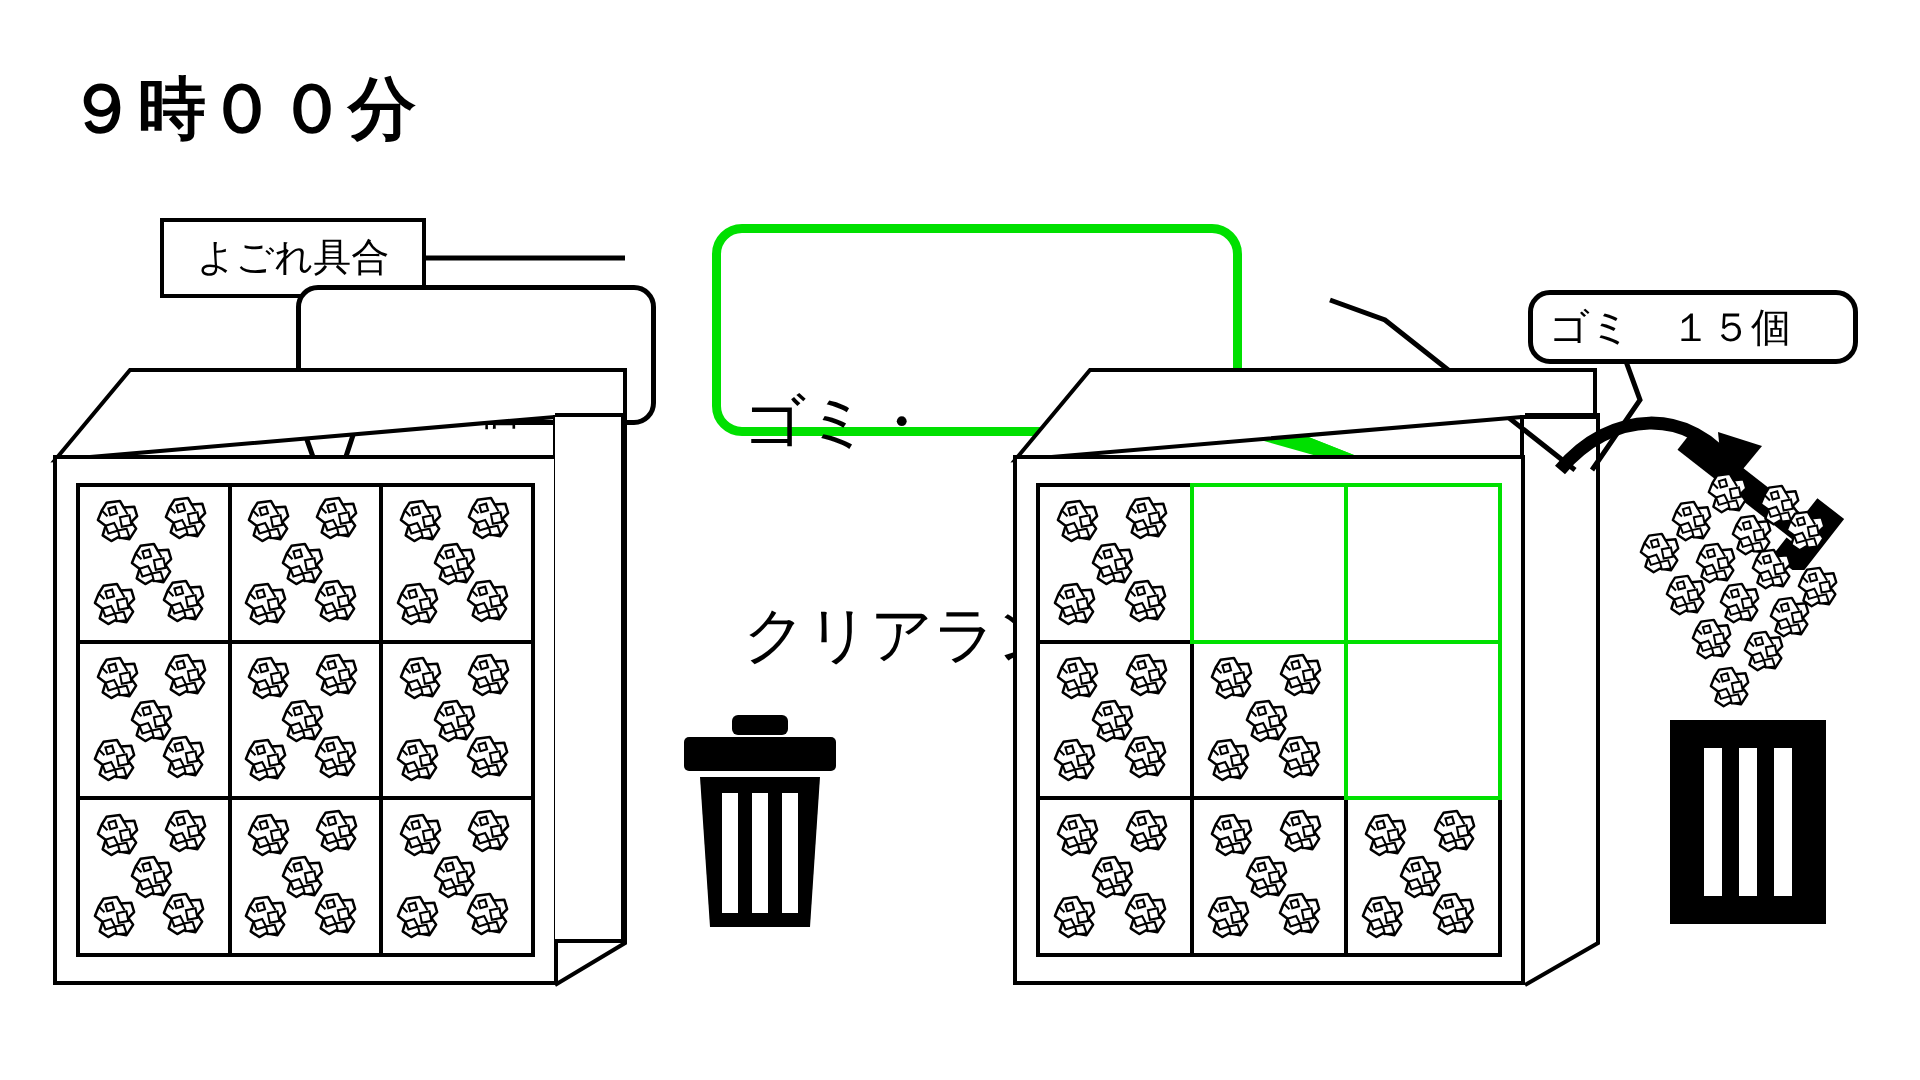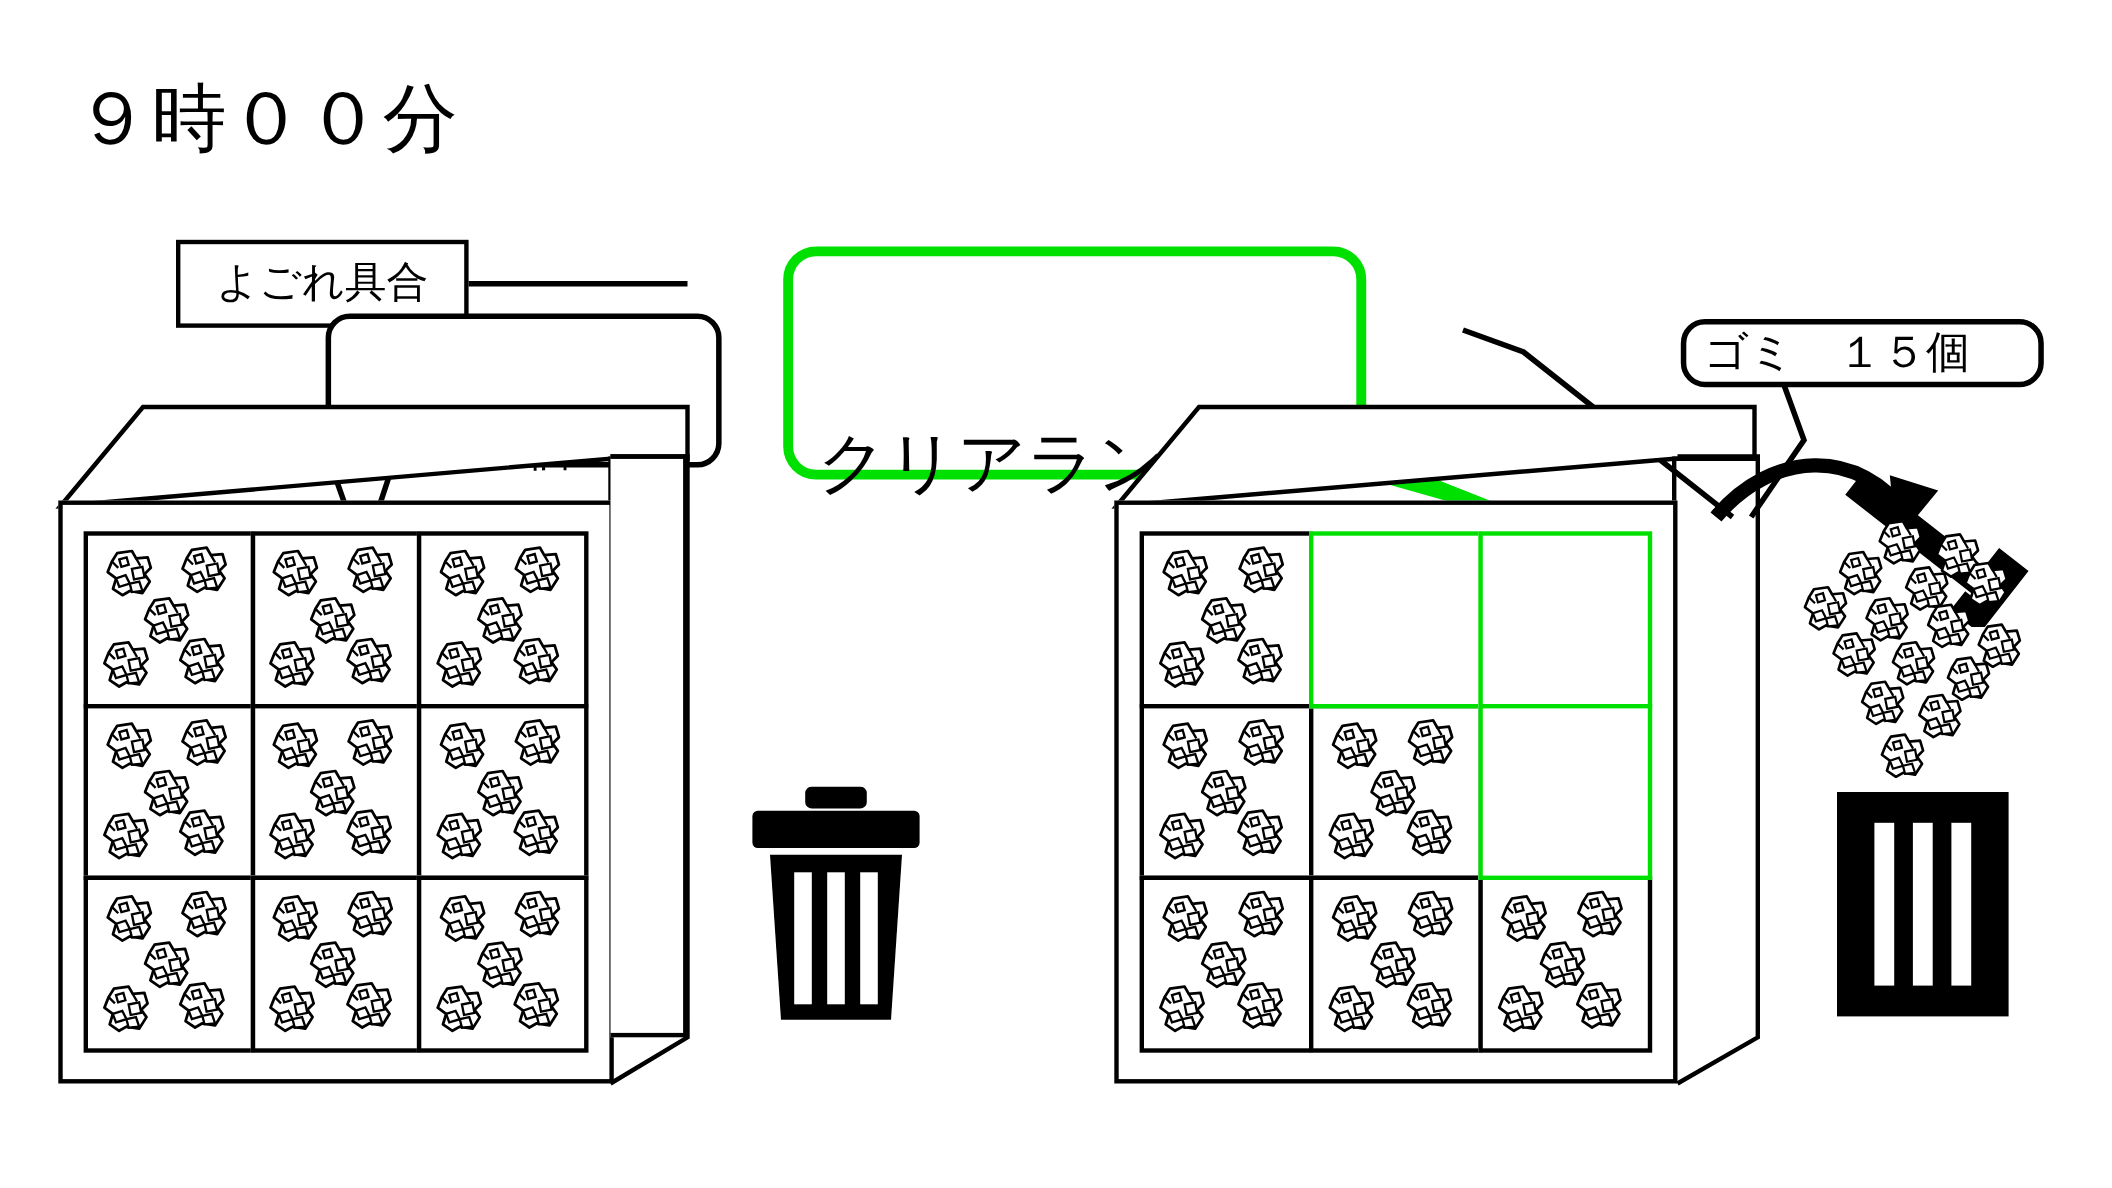--- a/index.html
+++ b/index.html
@@ -22,21 +22,21 @@
     height: 1080px;
   }
   .abs { position: absolute; }
 
   
   .time-title {
     position: absolute;
     font-size: 68px;
     letter-spacing: 2px;
     white-space: nowrap;
-    font-weight: 400;
+    font-weight: 700;
     line-height: 1;
   }
   #title-left  { left: 68px;  top: 74px; }
   #title-right { left: 1032px; top: 74px; }
 
   
   .label-box {
     position: absolute;
     border: 4px solid #000;
     background: #fff;
@@ -684,35 +684,36 @@
       <rect x="122" y="78" width="16" height="120" fill="#fff"></rect>
     </svg>
   </div>
 
   <svg class="overlay">
     <polygon points="1190,420 1215,400 1455,495" fill="#00e000"></polygon>
     <polygon points="1215,400 1238,428 1455,495" fill="#00e000"></polygon>
   </svg>
 
   <div class="bubble green" style="left:712px; top:224px; width:530px; height:212px;">
+    <span class="ln">ゴミ・</span>
     <span class="ln">クリアランス</span>
   </div>
 
   <svg class="overlay">
 
     <polyline points="1330,300 1385,320 1575,470" fill="none" stroke="#000" stroke-width="5"></polyline>
 
     <polyline points="1620,345 1640,400 1592,470" fill="none" stroke="#000" stroke-width="5"></polyline>
 
     <path d="M1560,470 C1610,410 1690,405 1735,470" fill="none" stroke="#000" stroke-width="13"></path>
     <polygon points="1718,432 1762,446 1724,492" fill="#000"></polygon>
   </svg>
 
 
-  <div class="bubble" style="left:1528px; top:290px; width:330px; height:62px; display:flex; align-items:center;">
+  <div class="bubble" style="left:1528px; top:290px; width:330px; height:74px; display:flex; align-items:center;">
     <span class="ln">ゴミ　１５個</span>
   </div>
 
   <div class="building" style="left:1010px; top:355px; width:600px; height:640px;">
     <svg width="600" height="120" style="position:absolute;left:0;top:0;">
       <polygon points="5,105 80,15 585,15 585,62 512,62" fill="#fff" stroke="#000" stroke-width="4"></polygon>
       <polyline points="5,105 512,105 512,62 585,62" fill="none" stroke="#000" stroke-width="4"></polyline>
     </svg>
     <div class="bldg-body" style="left:3px; top:100px; width:512px; height:530px;"></div>
     <svg width="130" height="610" style="position:absolute;left:470px;top:40px;">

